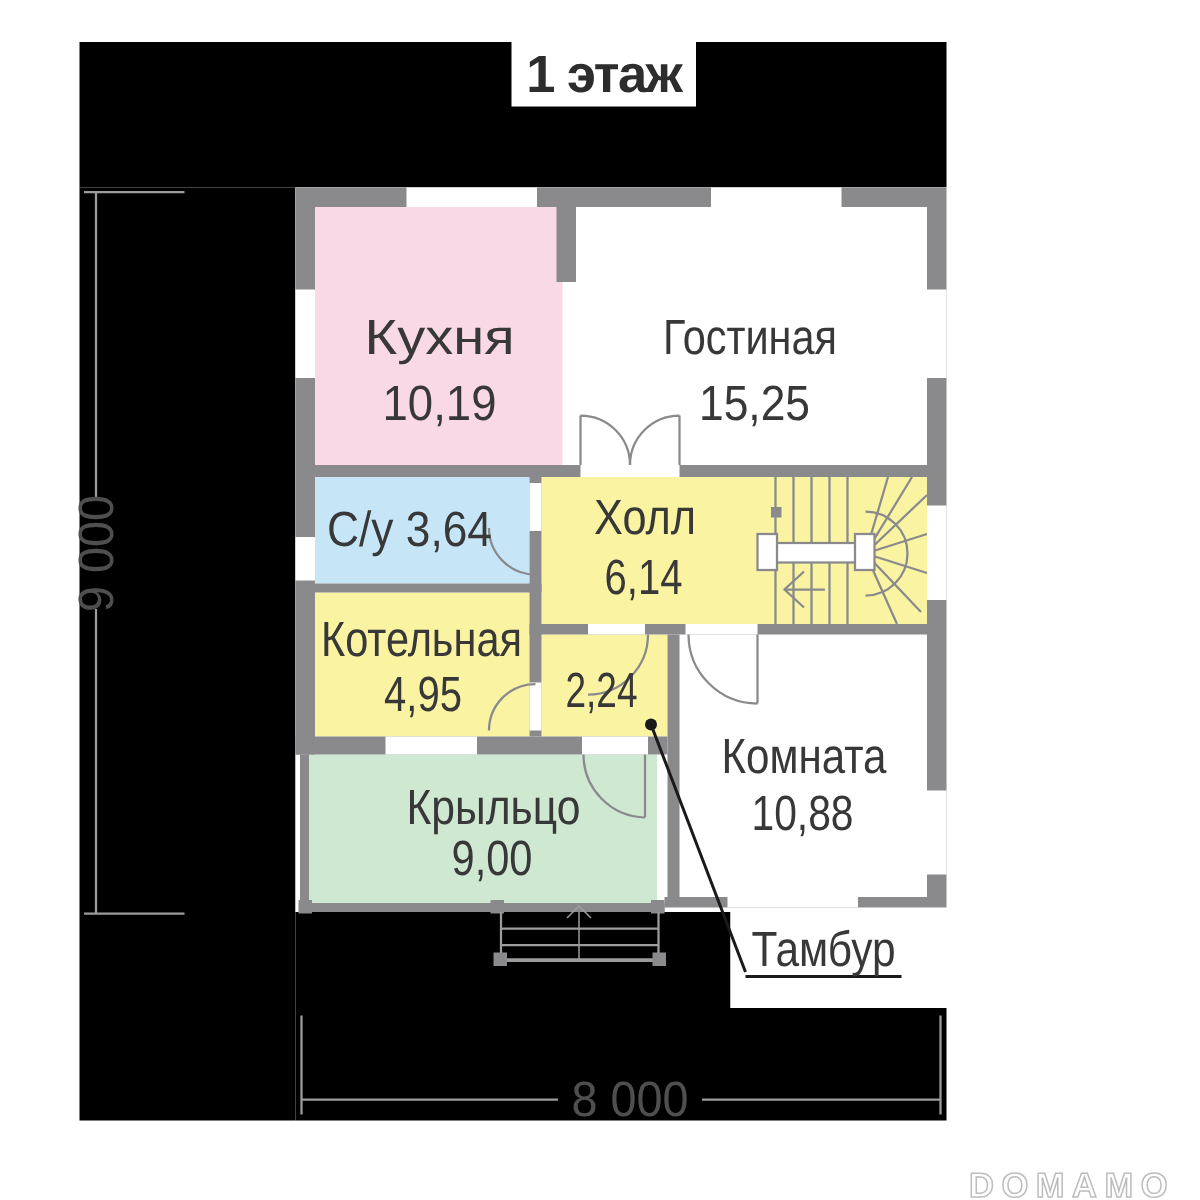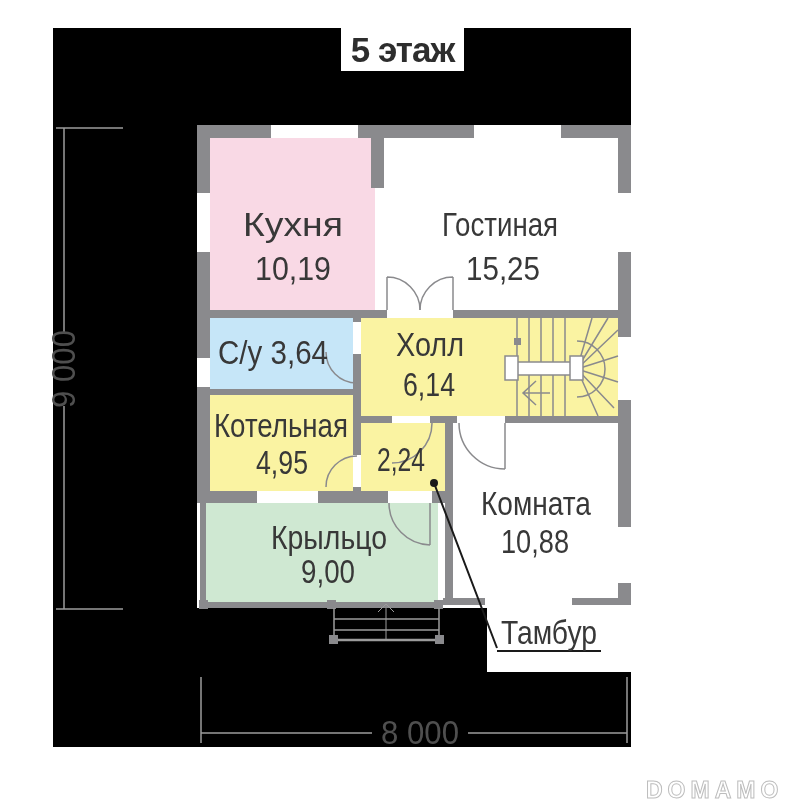--- a/index.html
+++ b/index.html
@@ -136,18 +136,18 @@
       <text x="536" y="515" textLength="110" lengthAdjust="spacingAndGlyphs">Комната</text>
       <text x="535" y="553" textLength="68" lengthAdjust="spacingAndGlyphs">10,88</text>
       <text x="329" y="549" textLength="116" lengthAdjust="spacingAndGlyphs">Крыльцо</text>
       <text x="328" y="583" textLength="54" lengthAdjust="spacingAndGlyphs">9,00</text>
       <text x="549" y="644" textLength="96" lengthAdjust="spacingAndGlyphs">Тамбур</text>
       <text x="420" y="744" textLength="78" lengthAdjust="spacingAndGlyphs" class="dim">8 000</text>
       <text x="64" y="380" textLength="78" lengthAdjust="spacingAndGlyphs" class="dim" transform="rotate(-90 64 369)">9 000</text>
     </g>
   </svg>
 
-  <div id="title-box">5 этаж</div>
+  <div id="title-box">1 этаж</div>
 
 
   <div id="brand-logo">DOMAMO</div>
 
 </div>
 
 </body></html>

